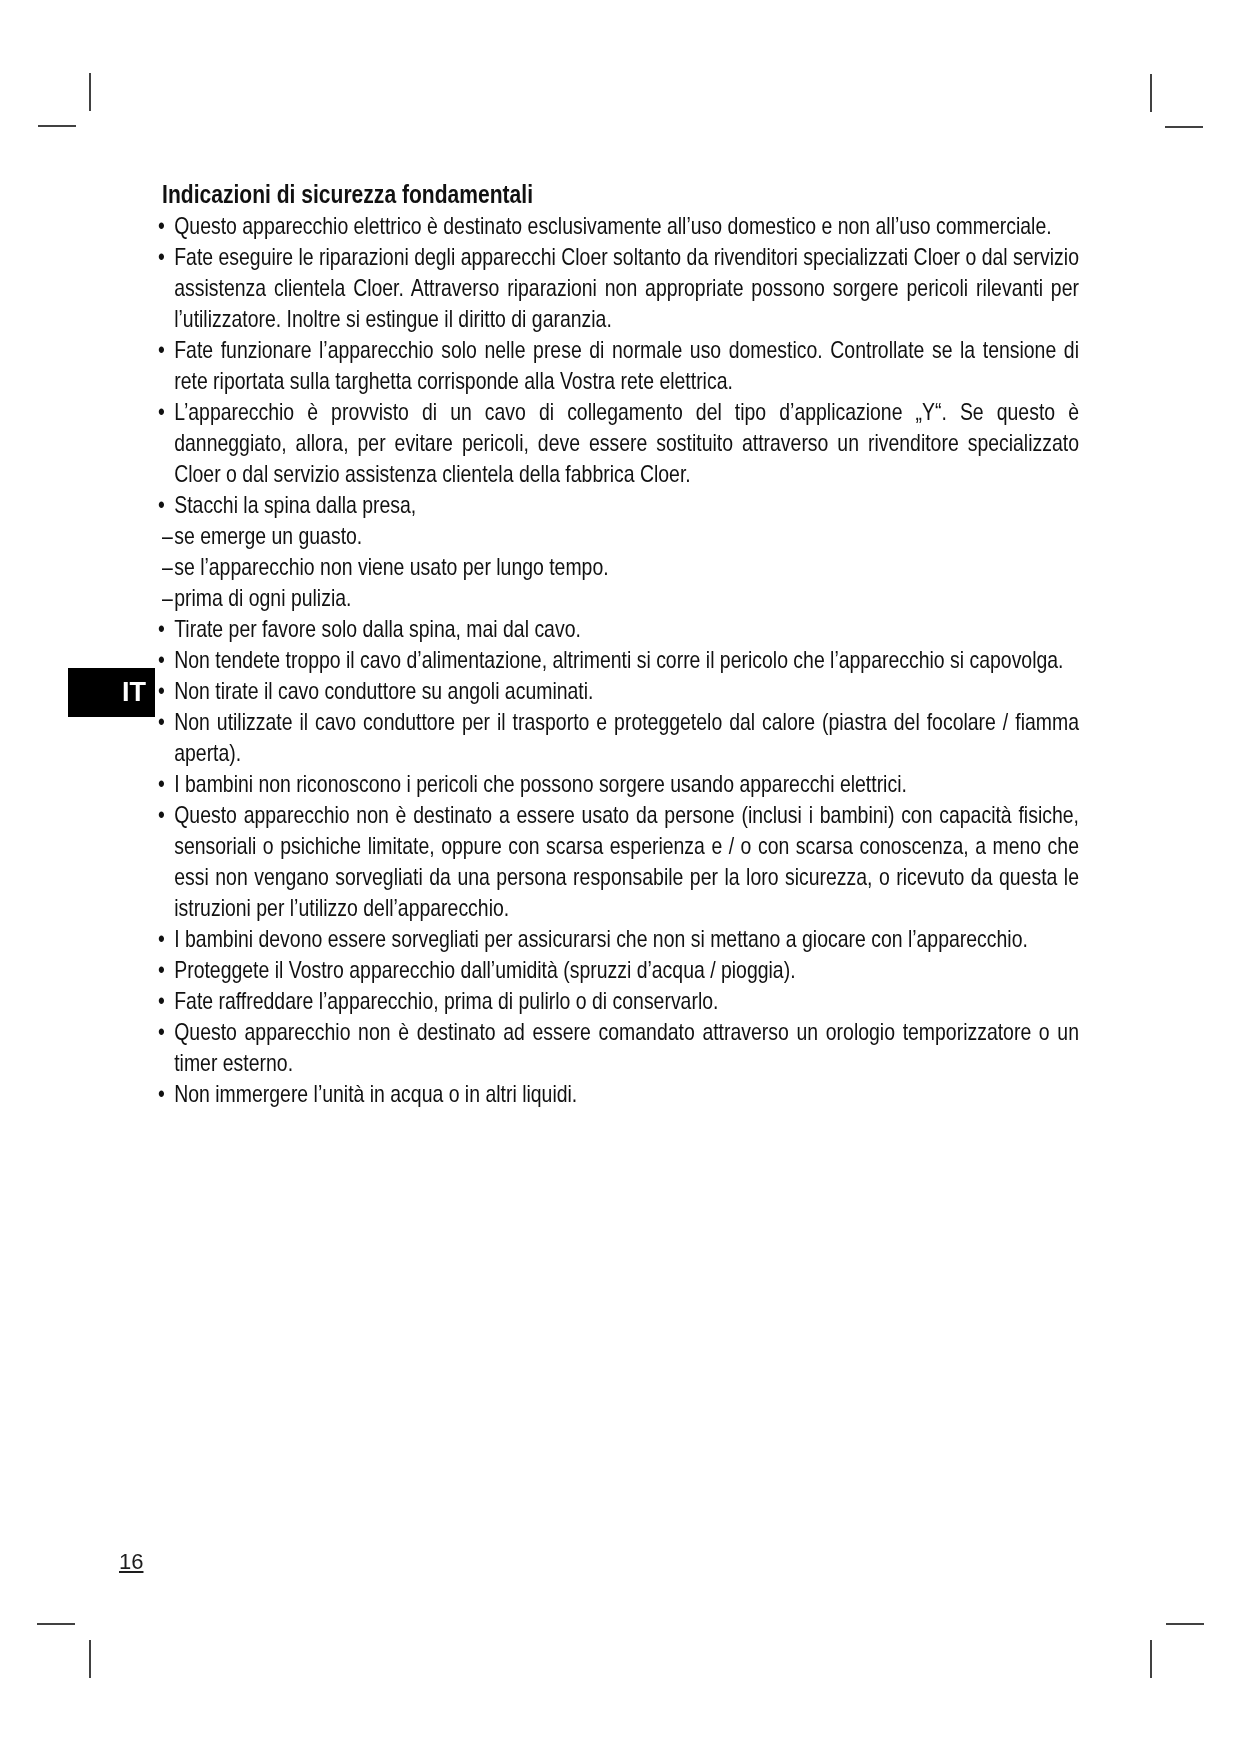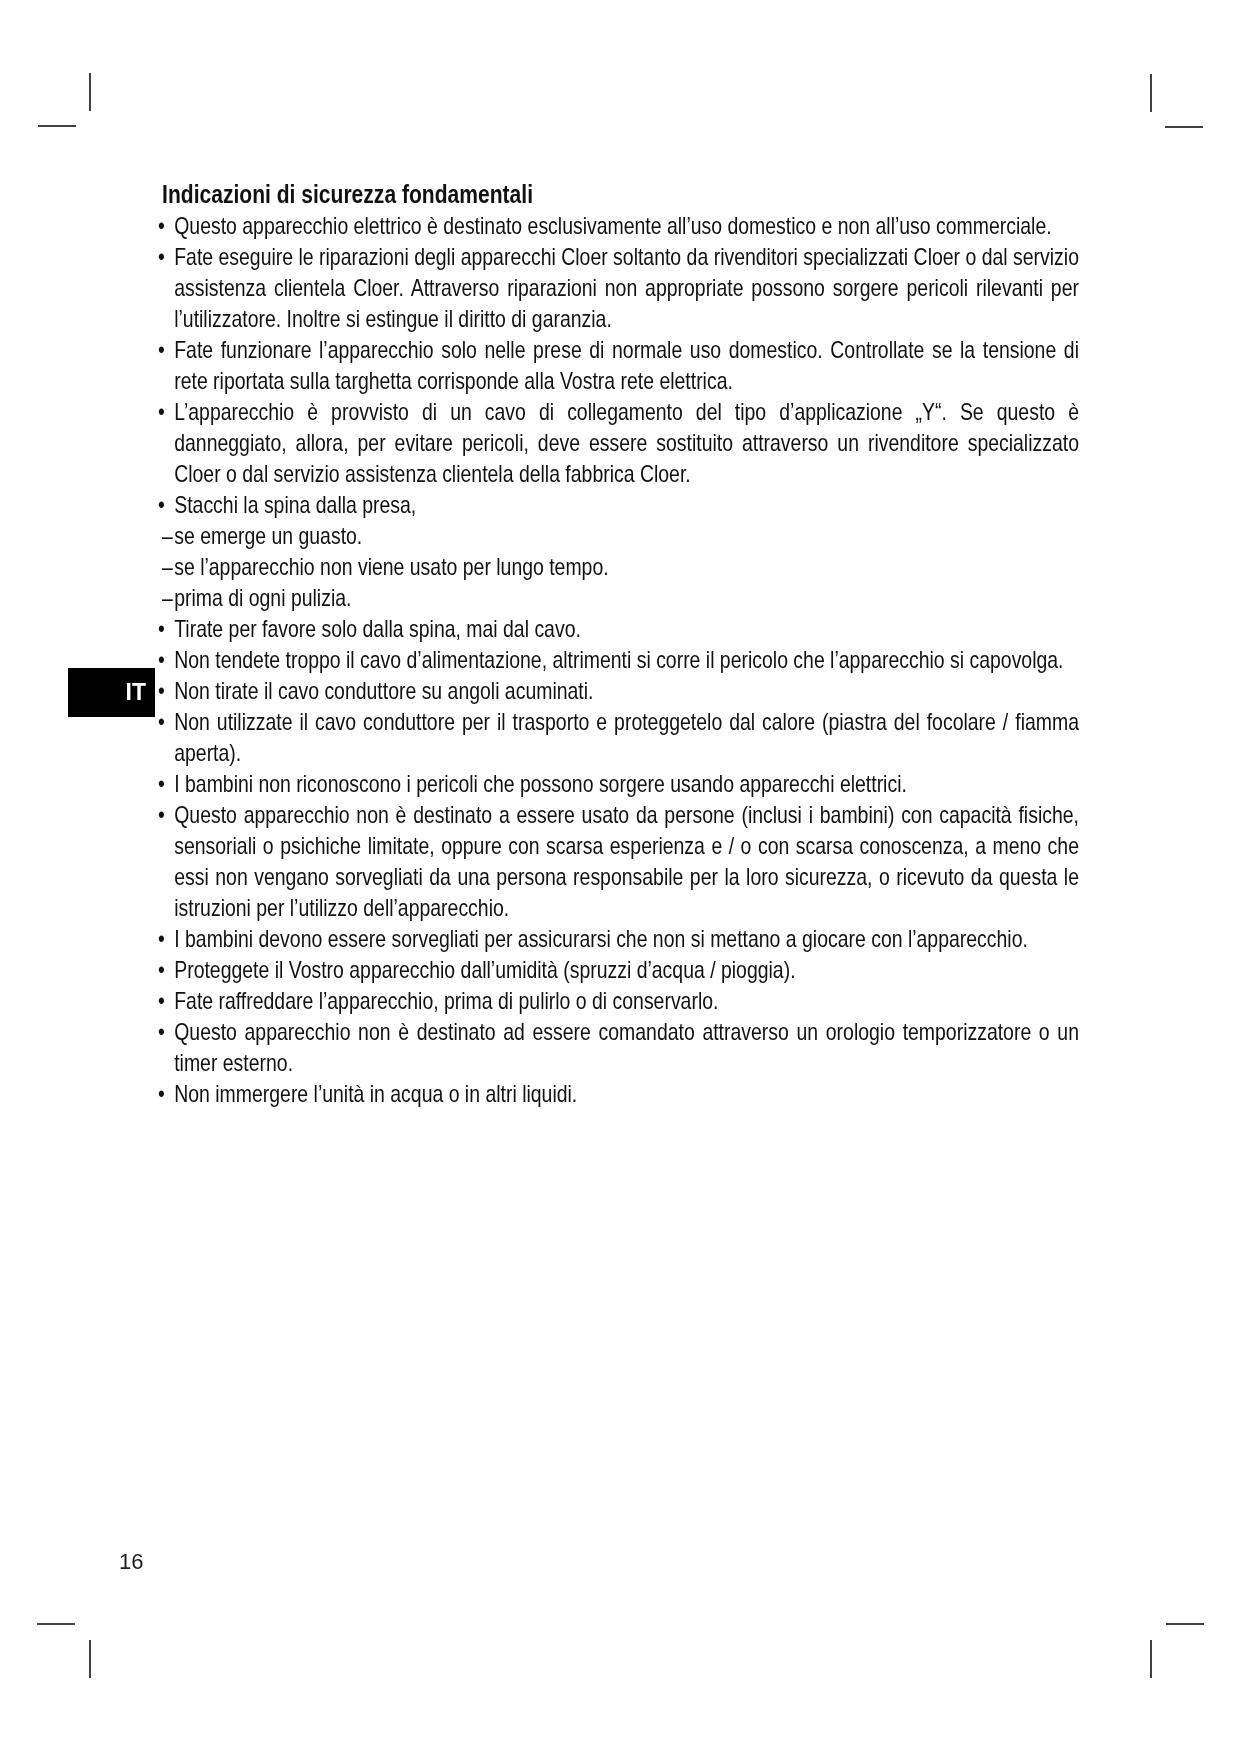--- a/index.html
+++ b/index.html
@@ -41,27 +41,27 @@
   .item .marker {
     display: inline-block; text-indent: 0;
     width: 20px;
   }
   .item.dash .marker { width: 15px; margin-left: 5px; }
 
   .lang-tab {
     position: absolute; left: 68px; top: 668px;
     width: 87px; height: 49px;
     background: #000000; color: #ffffff;
-    font-weight: bold; font-size: 23px;
+    font-weight: bold; font-size: 27px;
     display: flex; align-items: center; justify-content: flex-end;
     padding-right: 9px; box-sizing: border-box;
   }
   .page-number {
     position: absolute; left: 119px; top: 1549px;
-    font-size: 22px; color: #1d1d1d;
+    font-size: 22px; color: #1d1d1d; text-decoration: underline;
   }
 </style>
 </head>
 <body>
 
 <div class="page">
 
   <div class="crop v" style="left:89px;  top:73px;"></div>
   <div class="crop h" style="left:38px;  top:125px;"></div>
   <div class="crop v" style="left:1150px;top:74px;"></div>

